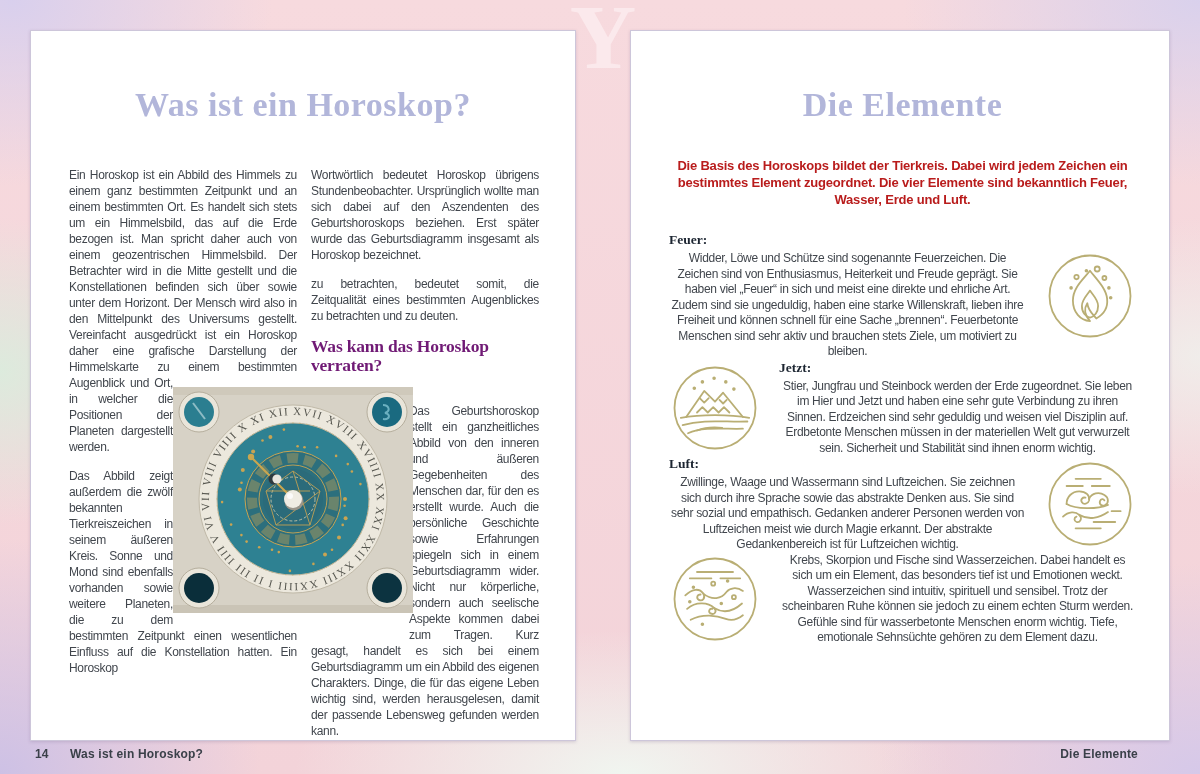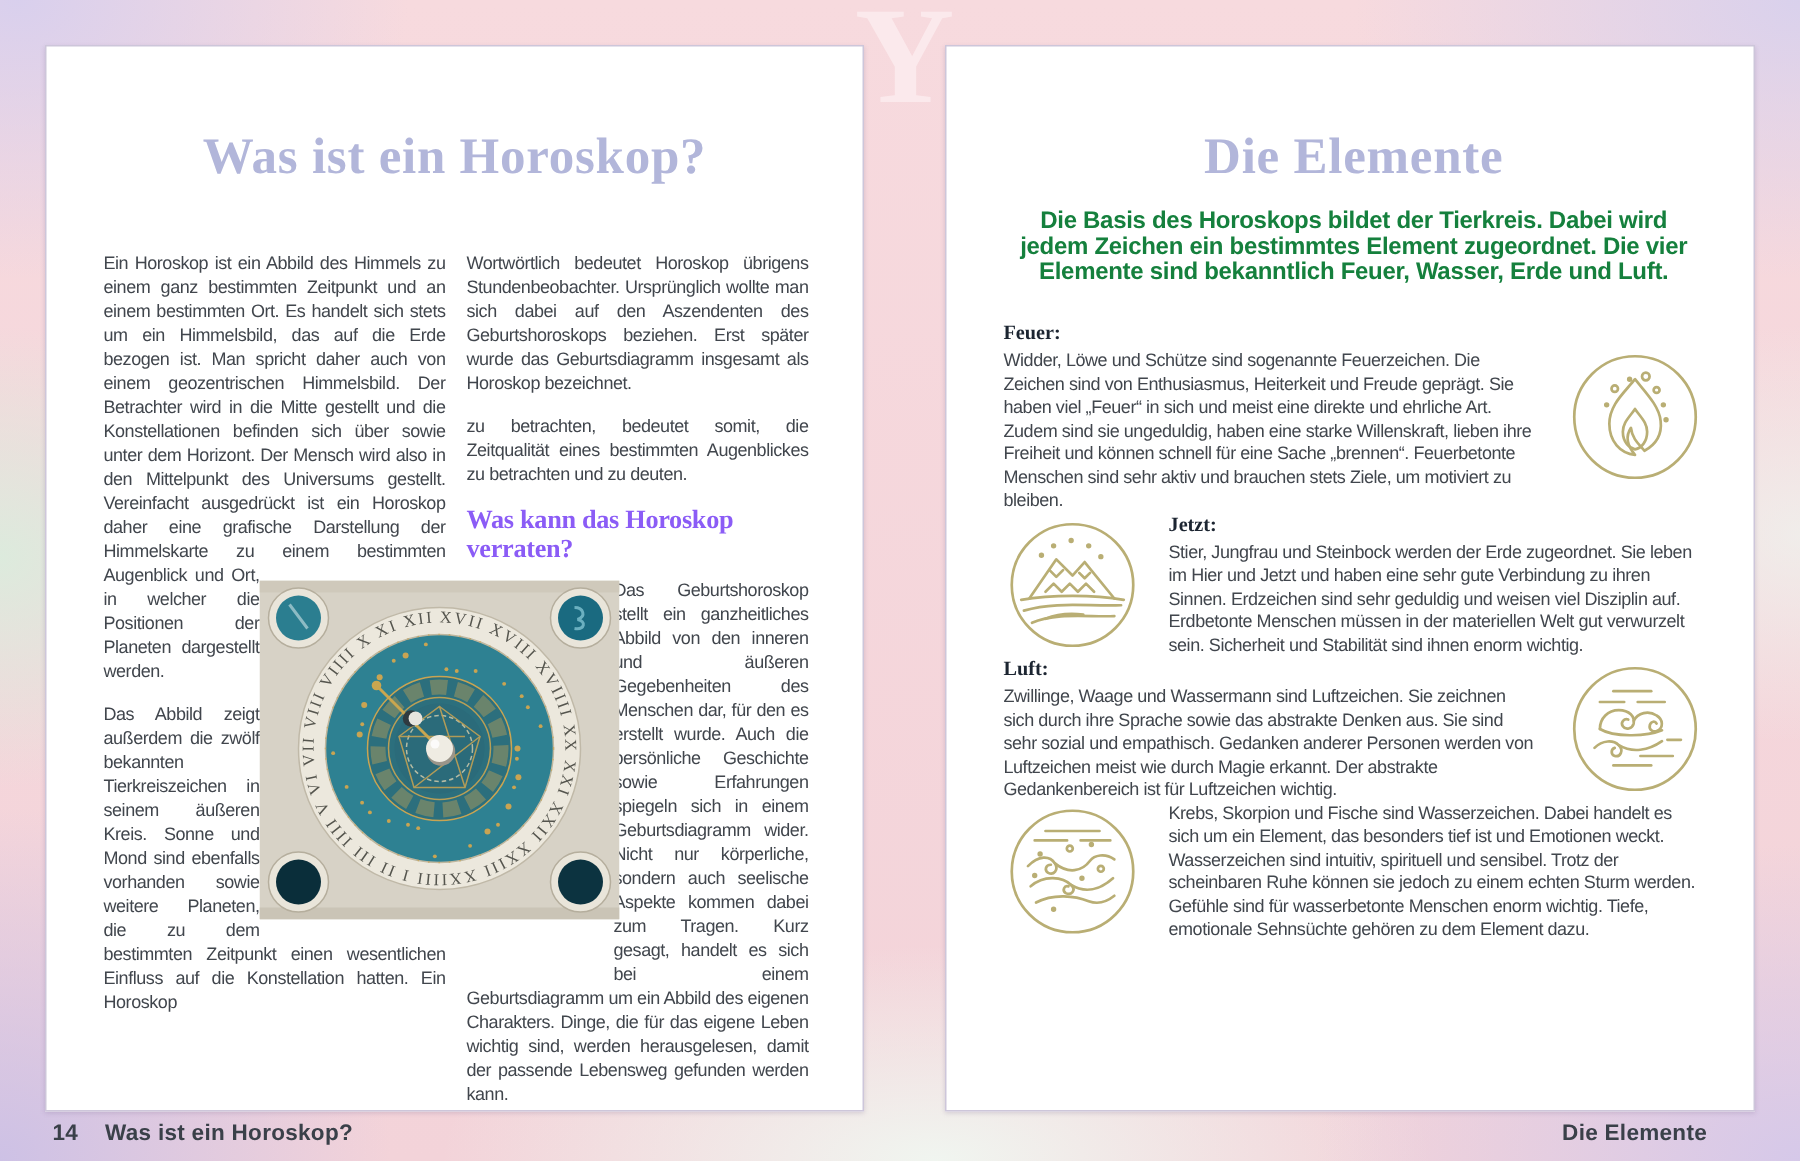--- a/index.html
+++ b/index.html
@@ -41,47 +41,47 @@
 
   
   .columns{position:absolute;left:38px;top:136px;width:470px;display:flex;gap:14px;}
   .col{flex:1;font-size:12px;line-height:16px;color:#41464d;letter-spacing:-.3px;
        text-align:justify;hyphens:auto;}
   .col p{margin:0 0 13px;}
   .clock-spacer-r{float:right;width:134px;height:448px;shape-outside:inset(220px 0 0 10px);}
   .clock-spacer-l{float:left;width:108px;height:476px;shape-outside:inset(222px 10px 0 0);}
   .subhead{
     font-family:"Liberation Serif",serif;font-weight:700;
-    font-size:17.5px;line-height:19px;color:#8b5cf6;letter-spacing:-.2px;
-    margin:3px 0 10px;text-align:left;
+    font-size:17.5px;line-height:19px;color:#701a75;letter-spacing:-.2px;
+    margin:3px 0 28px;text-align:left;
   }
   .clock-img{position:absolute;left:142px;top:356px;width:240px;height:226px;}
   .clock-img svg{display:block;}
 
   
   .rp-inner{position:absolute;left:38px;top:0;width:467px;}
   .intro{
-    width:452px;margin:16px auto 0;text-align:center;
-    font-weight:700;font-size:16px;line-height:17px;color:#15803d;letter-spacing:-.2px;
+    width:452px;margin:34px auto 0;text-align:center;
+    font-weight:700;font-size:13px;line-height:17px;color:#b91c1c;letter-spacing:-.2px;
   }
   .sections{margin-top:24px;display:flex;flex-direction:column;gap:0;}
   .section{display:flex;gap:18px;align-items:center;}
   .section .txt{flex:1;}
   .sec-label{
     font-family:"Liberation Serif",serif;font-weight:700;
     font-size:13.5px;color:#1c2531;margin:0 0 3px;
   }
-  .sec-text{font-size:12px;line-height:15.5px;color:#41464d;letter-spacing:-.3px;margin:0;text-align:left;}
+  .sec-text{font-size:12px;line-height:15.5px;color:#41464d;letter-spacing:-.3px;margin:0;text-align:center;}
   .icon-wrap{flex:0 0 92px;width:92px;display:flex;justify-content:center;}
   .el-icon{width:90px;height:90px;}
   .el-icon *{vector-effect:non-scaling-stroke;}
 
   
   .footer{position:absolute;left:0;right:0;top:747px;height:20px;
-          font-size:15px;font-weight:700;color:#3a4049;letter-spacing:.2px;}
+          font-size:12px;font-weight:700;color:#3a4049;letter-spacing:.2px;}
   .footer .fl{position:absolute;left:35px;}
   .footer .fll{position:absolute;left:70px;}
   .footer .frl{position:absolute;right:62px;}
   .footer .fr{position:absolute;right:21px;margin-top:30px;}
 </style>
 </head>
 <body>
 
 <div class="bg"></div>
 <div class="watermark">Y</div>

